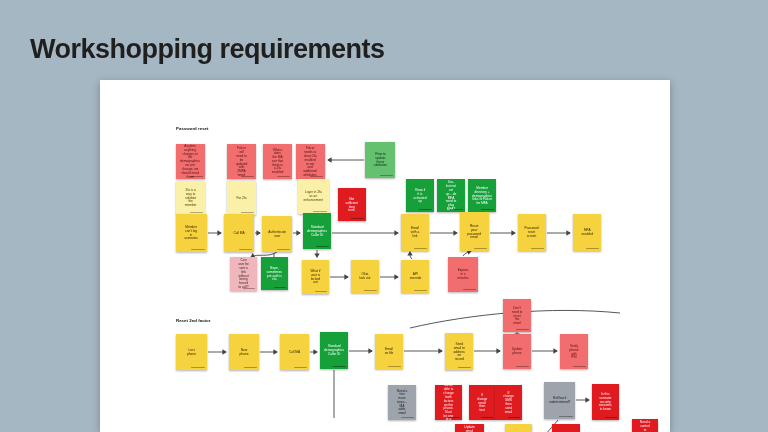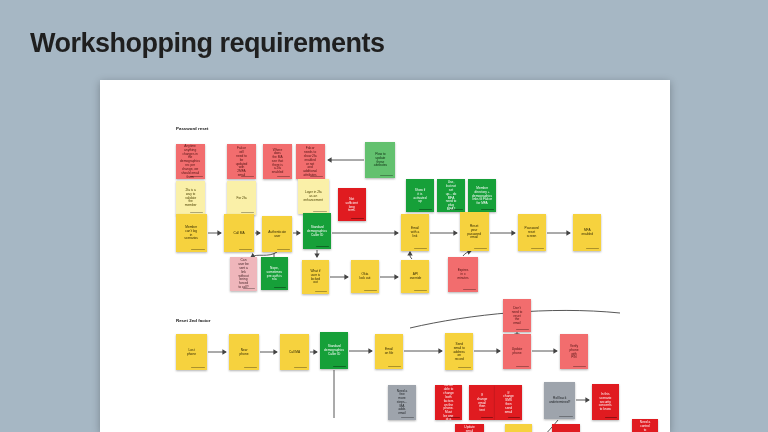--- a/index.html
+++ b/index.html
@@ -2,21 +2,21 @@
 <html><head>
 <meta charset="utf-8">
 <style>
   html,body{margin:0;padding:0;}
   body{
     width:768px;height:432px;position:relative;overflow:hidden;
     background:#a6b7c4;
     font-family:"Liberation Sans", sans-serif;
   }
   .slide-title{
-    position:absolute;left:30px;top:28px;margin:0;
+    position:absolute;left:30px;top:34px;margin:0;
     font-size:27px;font-weight:800;letter-spacing:-0.5px;color:#1f1f1f;
   }
   #board{
     position:absolute;left:100px;top:80px;width:570px;height:352px;
     background:#ffffff;box-shadow:0 2px 8px rgba(0,0,0,.28);
   }
   .section-label{
     position:absolute;font-size:8px;font-weight:700;color:#111;
     transform:scale(.55);transform-origin:left top;white-space:nowrap;
   }

